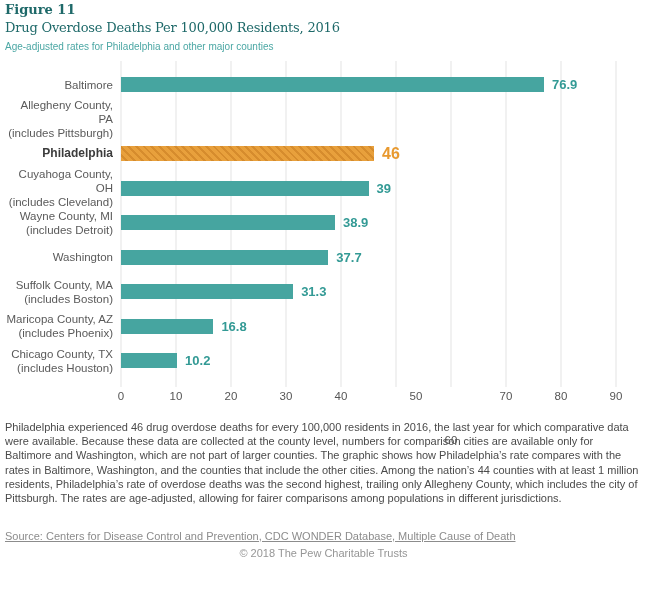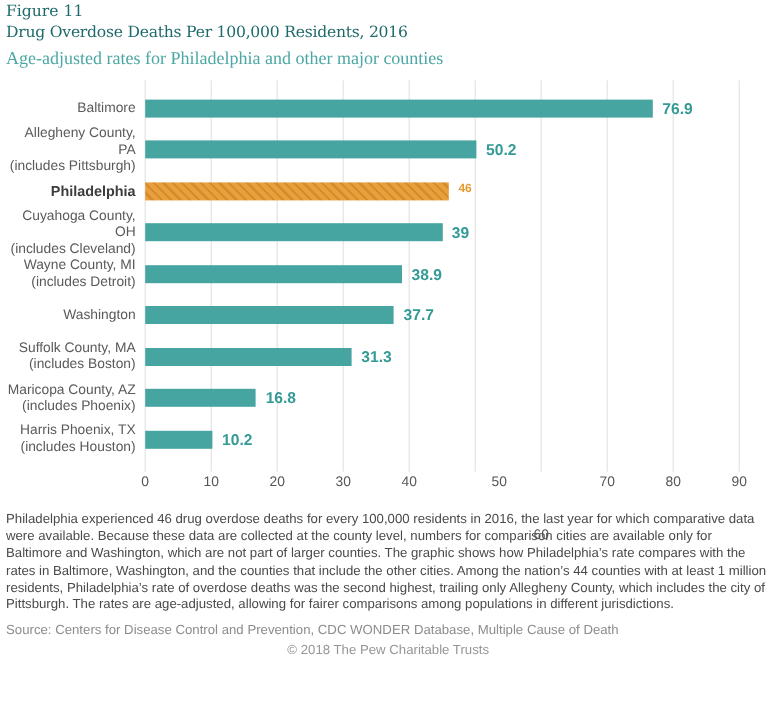--- a/index.html
+++ b/index.html
@@ -7,30 +7,30 @@
     width: 650px; height: 600px;
     font-family: "Liberation Sans", sans-serif;
     color: #4a4a4a;
     overflow: hidden;
   }
   .page { padding: 3px 8px 0 5px; }
 
   
   .figure-label {
     font-family: "DejaVu Serif", serif;
-    font-size: 13px; color: var(--title-color); line-height: 1.15;
+    font-size: 13px; color: var(--title-color); line-height: 1.15; font-weight: bold;
   }
   .title {
     font-family: "DejaVu Serif", serif;
     font-size: 13px; color: var(--title-color);
     margin-top: 3px; line-height: 1.15; letter-spacing: -0.2px;
   }
   .subtitle {
-    font-size: 15px; color: var(--subtitle-color);
-    margin-top: 5px; line-height: 1.15; font-family: Liberation Serif, serif;
+    font-size: 10px; color: var(--subtitle-color);
+    margin-top: 5px; line-height: 1.15;
   }
 
   
   .chart { margin-top: 15px; }
   .plot { position: relative; }
   .grid {
     position: absolute; top: -6px; bottom: -9px;
     left: 116px; width: 495px; z-index: 0;
   }
   .gridline {
@@ -39,51 +39,51 @@
   }
   .rows { position: relative; z-index: 1; }
   .row { display: flex; align-items: center; height: 34.5px; }
   .row-label {
     width: 108px; padding-right: 8px; flex: none;
     text-align: right; font-size: 11.5px; line-height: 1.22; color: #5a5a5a;
   }
   .row-label.bold { font-weight: bold; color: #3c3c3c; font-size: 12px; }
   .bar-area {
     position: relative; width: 495px; flex: none;
-    display: flex; 
+    display: flex; align-items: center;
   }
   .bar { height: 15px; background: var(--bar-color); flex: none; }
   .bar.highlight {
     background: repeating-linear-gradient(
       45deg,
       var(--hl-color) 0px, var(--hl-color) 3.5px,
       var(--hl-stripe) 3.5px, var(--hl-stripe) 5.5px
     );
   }
   .value {
     margin-left: 8px; font-size: 13px; font-weight: bold;
     color: var(--value-color); white-space: nowrap;
   }
-  .value.highlight { color: var(--hl-value-color); font-size: 10px; }
+  .value.highlight { color: var(--hl-value-color); font-size: 16px; }
 
   .axis {
     position: relative; margin-left: 116px; width: 495px;
     height: 16px; margin-top: 12px;
   }
   .tick-label {
     position: absolute; top: 0; transform: translateX(-50%);
     font-size: 11.5px; color: #555555;
   }
 
   
   .notes {
     margin-top: 14px; font-size: 11px; line-height: 1.3;
     color: #4a4a4a; padding-right: 2px;
   }
-  .source { margin-top: 8px; font-size: 11px; color: #8c8c8c; }
+  .source { margin-top: 24px; font-size: 11px; color: #8c8c8c; text-decoration: underline; }
   .copyright { margin-top: 5px; font-size: 11px; color: #969696; text-align: center; }
 </style>
 </head>
 <body>
 
 <div class="page">
 
   <div class="figure-label">Figure 11</div>
   <div class="title">Drug Overdose Deaths Per 100,000 Residents, 2016</div>
   <div class="subtitle">Age-adjusted rates for Philadelphia and other major counties</div>
@@ -110,24 +110,20 @@
             <div class="bar-area">
               <div class="bar" style="width: 85.4444%;"></div>
               <span class="value">76.9</span>
             </div>
           </div>
           <div class="row">
             <div class="row-label">
               <div>Allegheny County, PA</div>
               <div>(includes Pittsburgh)</div>
             </div>
-            <div class="bar-area">
-              <div class="bar" style="width: 55.7778%;"></div>
-              <span class="value">50.2</span>
-            </div>
           </div>
           <div class="row">
             <div class="row-label bold">
               <div>Philadelphia</div>
             </div>
             <div class="bar-area">
               <div class="bar highlight" style="width: 51.1111%;"></div>
               <span class="value highlight">46</span>
             </div>
           </div>
@@ -175,21 +171,21 @@
               <div>Maricopa County, AZ</div>
               <div>(includes Phoenix)</div>
             </div>
             <div class="bar-area">
               <div class="bar" style="width: 18.6667%;"></div>
               <span class="value">16.8</span>
             </div>
           </div>
           <div class="row">
             <div class="row-label">
-              <div>Harris Phoenix, TX</div>
+              <div>Chicago County, TX</div>
               <div>(includes Houston)</div>
             </div>
             <div class="bar-area">
               <div class="bar" style="width: 11.3333%;"></div>
               <span class="value">10.2</span>
             </div>
           </div>
         </div>
     </div>
     <div class="axis">

